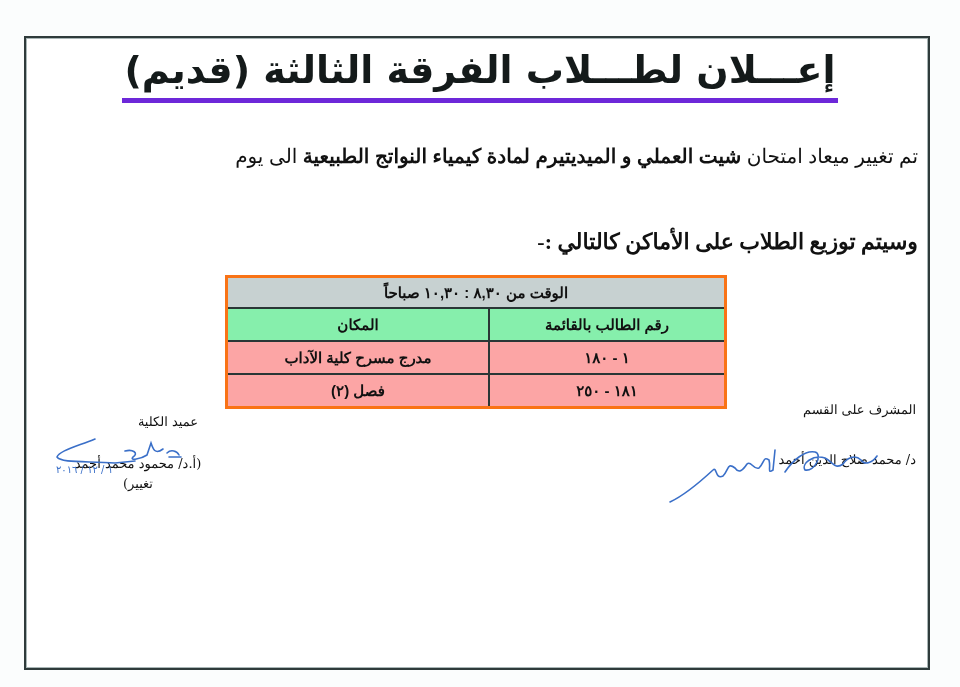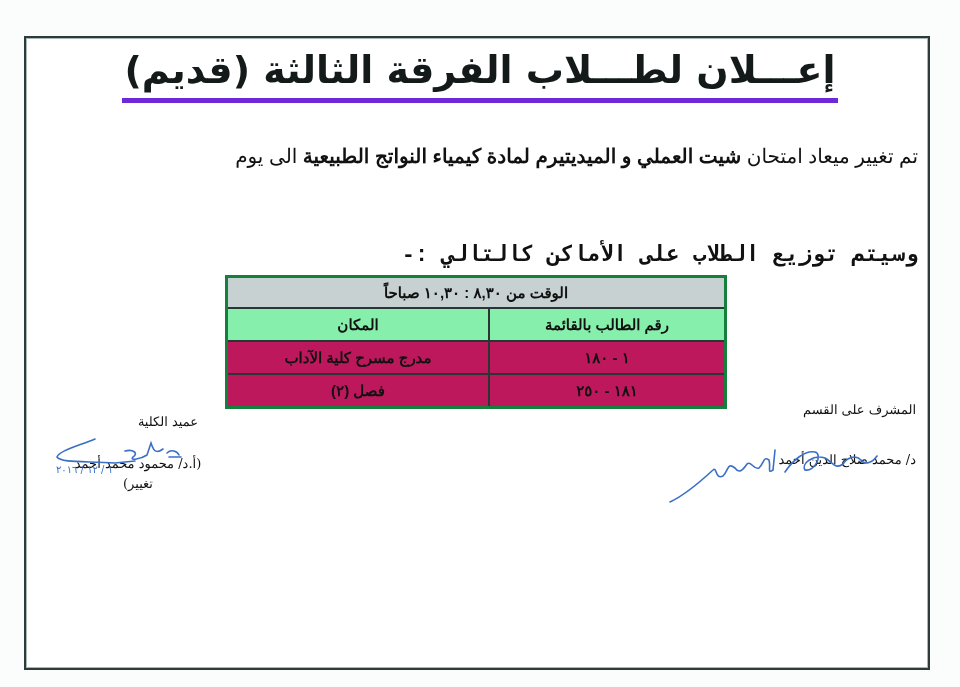--- a/index.html
+++ b/index.html
@@ -19,34 +19,34 @@
   }
   .title span {
     display: inline-block; border-bottom: 5px solid #6d28d9; padding: 0 2px 2px 2px;
   }
   .para {
     position: absolute; top: 140px; left: 38px; width: 880px; direction: rtl; text-align: right;
     font-family: "Liberation Sans", sans-serif; font-size: 20px; line-height: 33px; color: #111;
   }
   .para b { font-weight: bold; }
   .dist {
-    position: absolute; top: 236px; left: 380px; width: 538px; direction: rtl; text-align: right;
-    font-family: Liberation Mono, monospace; font-weight: bold; font-size: 22px; line-height: 40px; color: #111;
+    position: absolute; top: 222px; left: 380px; width: 538px; direction: rtl; text-align: right;
+    font-family: Liberation Serif, serif; font-weight: bold; font-size: 22px; line-height: 40px; color: #111;
   }
   table.sched {
     position: absolute; left: 225px; top: 275px; width: 502px; border-collapse: collapse;
     direction: rtl; font-family: "Liberation Sans", sans-serif; font-weight: bold; font-size: 15px;
-    border: 3px solid #15803d;
+    border: 3px solid #f97316;
   }
   table.sched td {
     border: 2px solid #2a3636; text-align: center; padding: 0; color: #111;
   }
   table.sched tr.time td { background: #c7d1d1; height: 29px; }
   table.sched tr.hdr td { background: #86efac; height: 31px; }
-  table.sched tr.row td { background: #be185d; height: 31px; }
+  table.sched tr.row td { background: #fca5a5; height: 31px; }
   table.sched td.c1 { width: 234px; margin-left: 20px; }
   .sig {
     position: absolute; direction: rtl; text-align: right;
     font-family: "DejaVu Serif", serif; font-size: 13px; color: #111; line-height: 20px;
   }
   .sig .name { font-size: 13px; }
   .sig-dean { left: 58px; top: 412px; width: 160px; text-align: center; }
   .sig-dean .role { display: block; text-align: right; padding-right: 20px; }
   .sig-dean .name { display: block; margin-top: 22px; }
   .sig-sup { left: 660px; top: 400px; width: 260px; }

